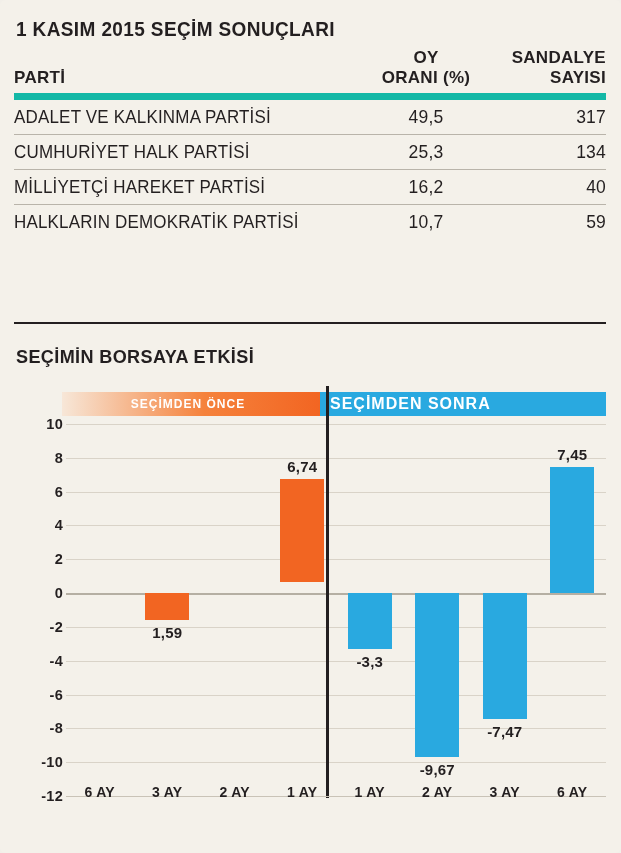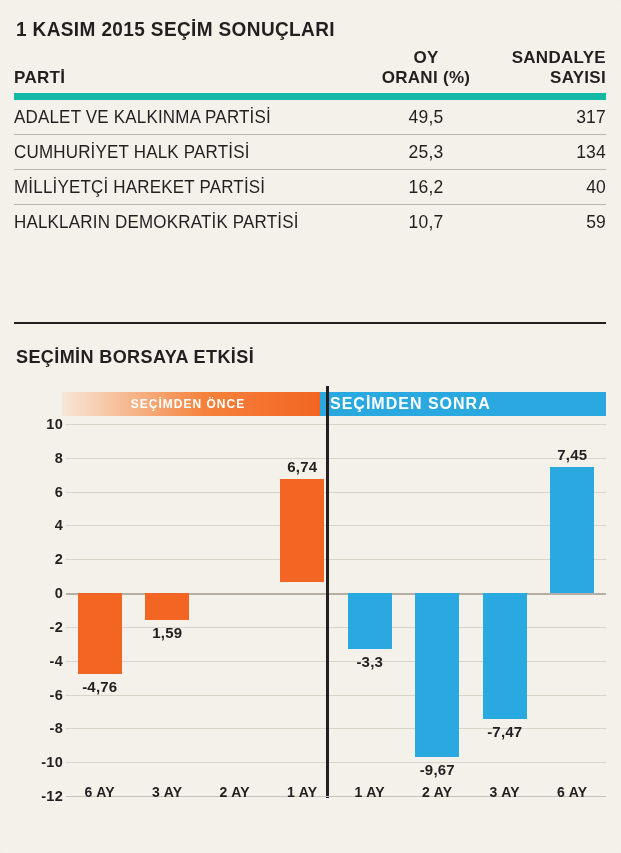--- a/index.html
+++ b/index.html
@@ -317,23 +317,20 @@
         <div class="gline" style="top: 135.273px;"></div>
         <div class="zline" style="top: 169.091px;"></div>
         <div class="gline" style="top: 202.909px;"></div>
         <div class="gline" style="top: 236.727px;"></div>
         <div class="gline" style="top: 270.545px;"></div>
         <div class="gline" style="top: 304.364px;"></div>
         <div class="gline" style="top: 338.182px;"></div>
         <div class="gline" style="top: 372px;"></div>
       </div>
     <div class="bars" id="bars">
-        <div class="bar" style="left: 11.75px; background: rgb(242, 101, 34); top: 169.091px; height: 80.4873px;">
-          <span class="val" style="bottom: -21px;">-4,76</span>
-        </div>
         <div class="bar" style="left: 79.25px; background: rgb(242, 101, 34); top: 169.091px; height: 26.8855px;">
           <span class="val" style="bottom: -21px;">1,59</span>
         </div>
         <div class="bar" style="left: 214.25px; background: rgb(242, 101, 34); top: 55.1236px; height: 103px;">
           <span class="val" style="top: -21px;">6,74</span>
         </div>
         <div class="bar" style="left: 281.75px; background: rgb(41, 169, 224); top: 169.091px; height: 55.8px;">
           <span class="val" style="bottom: -21px;">-3,3</span>
         </div>
         <div class="bar" style="left: 349.25px; background: rgb(41, 169, 224); top: 169.091px; height: 163.511px;">

